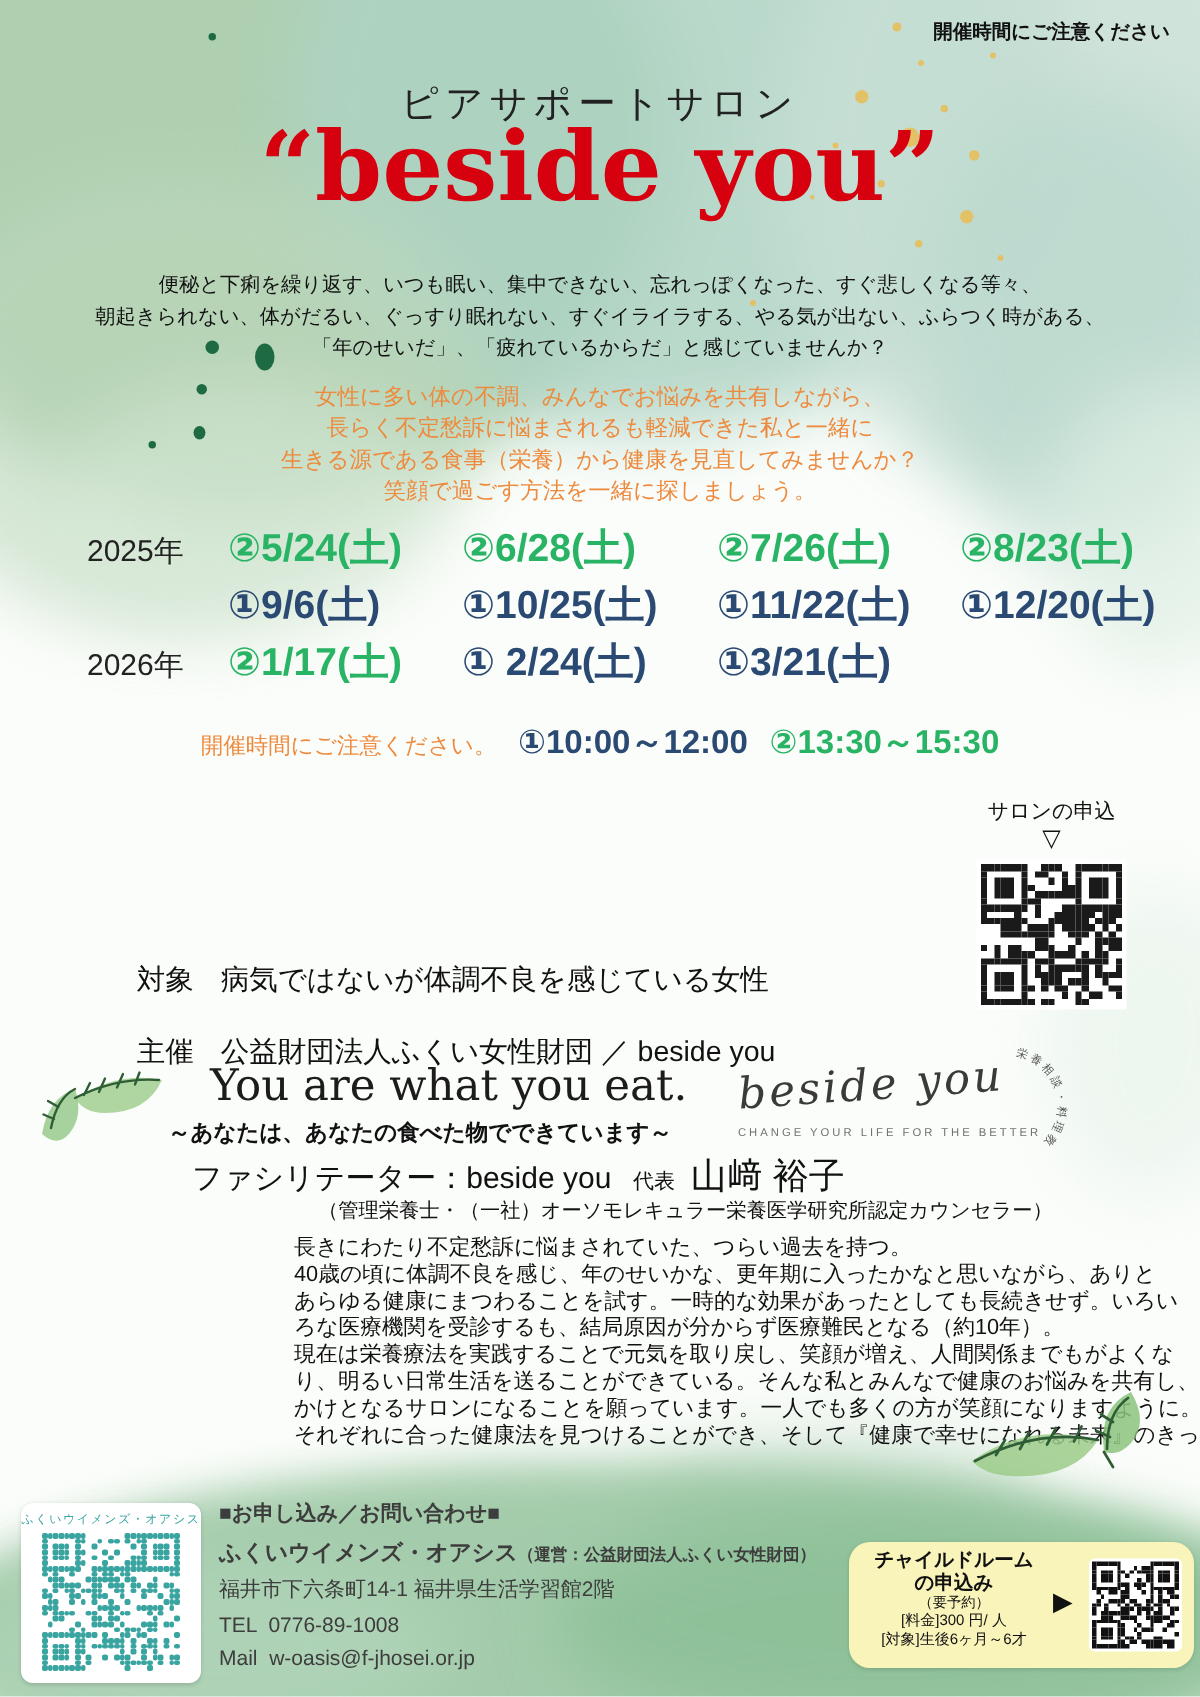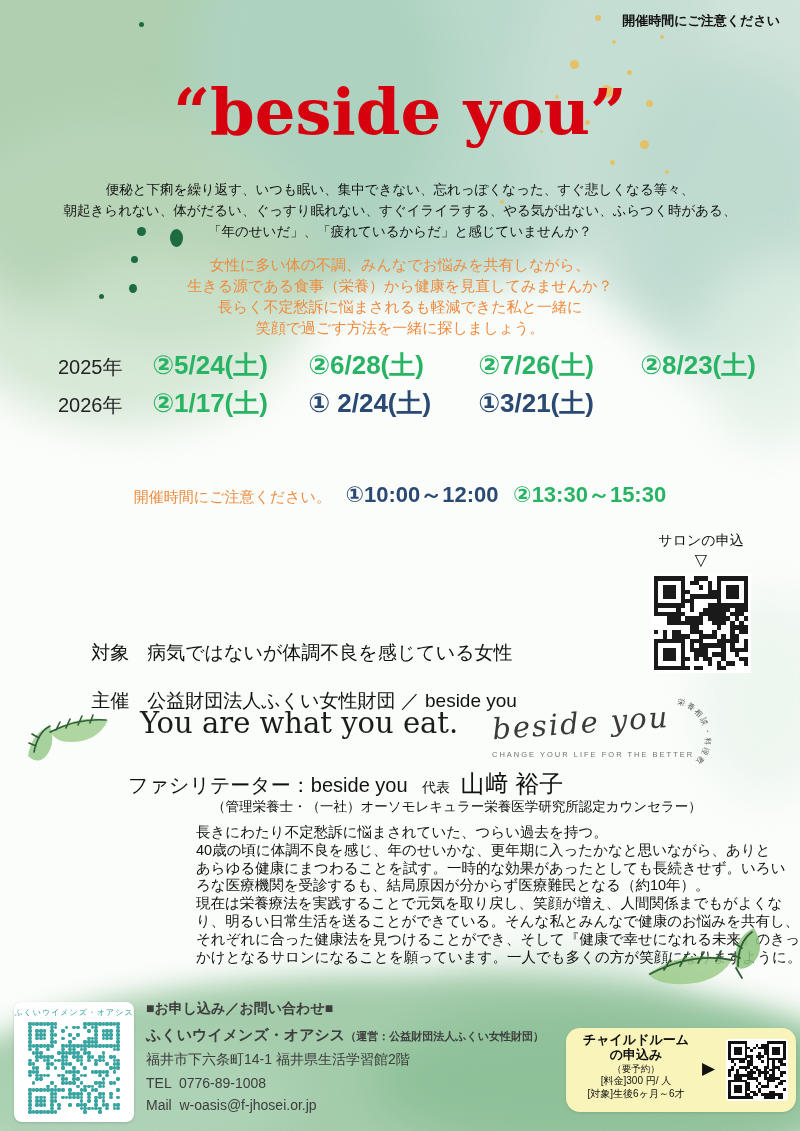--- a/index.html
+++ b/index.html
@@ -142,43 +142,51 @@
   <div id="inkdots">
       <div class="inkdot" style="left: 139px; top: 22px; width: 5px; height: 5px;"></div>
       <div class="inkdot" style="left: 137px; top: 227px; width: 9px; height: 9px;"></div>
       <div class="inkdot" style="left: 170px; top: 229px; width: 13px; height: 18px;"></div>
       <div class="inkdot" style="left: 131px; top: 256px; width: 7px; height: 7px;"></div>
       <div class="inkdot" style="left: 129px; top: 284px; width: 8px; height: 9px;"></div>
       <div class="inkdot" style="left: 99px; top: 294px; width: 5px; height: 5px;"></div>
     </div>
 
   <div class="program-tag">開催時間にご注意ください</div>
+  <div class="subtitle">ピアサポートサロン</div>
   <div class="title">“beside you”</div>
 
   <div class="intro-black">
     <div>便秘と下痢を繰り返す、いつも眠い、集中できない、忘れっぽくなった、すぐ悲しくなる等々、</div>
     <div>朝起きられない、体がだるい、ぐっすり眠れない、すぐイライラする、やる気が出ない、ふらつく時がある、</div>
     <div>「年のせいだ」、「疲れているからだ」と感じていませんか？</div>
   </div>
   <div class="intro-orange">
     <div>女性に多い体の不調、みんなでお悩みを共有しながら、</div>
+    <div>長らく不定愁訴に悩まされるも軽減できた私と一緒に</div>
     <div>生きる源である食事（栄養）から健康を見直してみませんか？</div>
-    <div>長らく不定愁訴に悩まされるも軽減できた私と一緒に</div>
     <div>笑顔で過ごす方法を一緒に探しましょう。</div>
   </div>
 
   <div class="schedule">
     <div class="sched-row">
       <span class="sched-label">2025年</span>
       <span class="date green">②5/24(土)</span>
       <span class="date green">②6/28(土)</span>
       <span class="date green">②7/26(土)</span>
       <span class="date green">②8/23(土)</span>
     </div>
     <div class="sched-row">
+      <span class="sched-label"></span>
+      <span class="date blue">①9/6(土)</span>
+      <span class="date blue">①10/25(土)</span>
+      <span class="date blue">①11/22(土)</span>
+      <span class="date blue">①12/20(土)</span>
+    </div>
+    <div class="sched-row">
       <span class="sched-label">2026年</span>
       <span class="date green">②1/17(土)</span>
       <span class="date blue">① 2/24(土)</span>
       <span class="date blue">①3/21(土)</span>
     </div>
   </div>
 
   <div class="time-line">
     <span class="time-notice">開催時間にご注意ください。</span>
     <span class="time-val blue">①10:00～12:00</span>
@@ -640,20 +648,21 @@
         <div></div>
       </div>
   </div>
 
   <svg class="eat-leaf" width="104" height="96" viewBox="0 0 104 96">
     <path d="M30 34 q30 -18 58 -12 q-10 22 -38 22 q-14 0 -20 -10z" fill="#9ccb8a" opacity=".8"></path>
     <path d="M8 58 q4 -24 22 -30 q6 18 -4 30 q-8 9 -18 0z" fill="#8cc37e" opacity=".75"></path>
     <path d="M30 34 q28 -14 56 -12 M36 32 l4 -8 M46 30 l4 -9 M58 27 l4 -9 M70 25 l3 -8 M14 54 q4 -20 16 -26 M16 48 l-7 -3 M19 40 l-7 -4" stroke="#2f5d35" stroke-width="1.6" fill="none" stroke-linecap="round"></path>
   </svg>
   <div class="eat-heading">You are what you eat.</div>
+  <div class="eat-sub">～あなたは、あなたの食べた物でできています～</div>
 
   <div class="logo">
     <span class="logo-script">beside you</span>
     <svg class="logo-arc" width="84" height="84" viewBox="0 0 84 84">
       <defs>
           <path id="arcpath" d="M 12 62 A 34 34 0 1 1 66 66"></path>
         </defs>
       <text font-size="7.5" fill="#555" letter-spacing="2">
         <textPath href="#arcpath" startOffset="52%">栄養相談・料理教室</textPath>
       </text>
@@ -668,22 +677,22 @@
   </div>
   <div class="credential">（管理栄養士・（一社）オーソモレキュラー栄養医学研究所認定カウンセラー）</div>
 
   <div class="bio">
     <div>長きにわたり不定愁訴に悩まされていた、つらい過去を持つ。</div>
     <div>40歳の頃に体調不良を感じ、年のせいかな、更年期に入ったかなと思いながら、ありと</div>
     <div>あらゆる健康にまつわることを試す。一時的な効果があったとしても長続きせず。いろい</div>
     <div>ろな医療機関を受診するも、結局原因が分からず医療難民となる（約10年）。</div>
     <div>現在は栄養療法を実践することで元気を取り戻し、笑顔が増え、人間関係までもがよくな</div>
     <div>り、明るい日常生活を送ることができている。そんな私とみんなで健康のお悩みを共有し、</div>
+    <div>かけとなるサロンになることを願っています。一人でも多くの方が笑顔になりますように。</div>
     <div>それぞれに合った健康法を見つけることができ、そして『健康で幸せになれる未来』のきっ</div>
-    <div>かけとなるサロンになることを願っています。一人でも多くの方が笑顔になりますように。</div>
   </div>
 
   <svg class="leaves-br" width="160" height="78" viewBox="0 0 160 78">
     <path d="M20 52 q36 -26 84 -14 q-16 26 -58 24 q-18 -1 -26 -10z" fill="#9ccb8a" opacity=".85"></path>
     <path d="M108 46 q-4 -30 18 -40 q12 20 0 34 q-8 9 -18 6z" fill="#8cc37e" opacity=".85"></path>
     <path d="M22 52 q42 -22 82 -14 M36 48 l6 -10 M52 44 l6 -11 M70 41 l6 -11 M88 39 l5 -10 M110 44 q0 -24 14 -34 M112 36 l-9 -4 M114 26 l-8 -5 M108 46 l6 10" stroke="#2f5d35" stroke-width="1.8" fill="none" stroke-linecap="round"></path>
   </svg>
 
   <div class="footer-qr-card">
     <div class="footer-qr-label">ふくいウイメンズ・オアシス</div>

